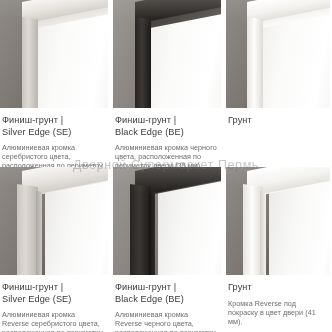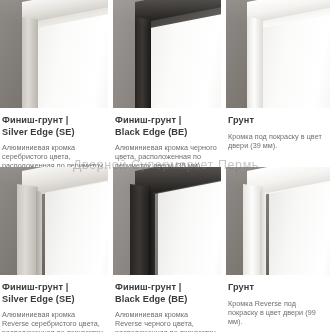--- a/index.html
+++ b/index.html
@@ -149,21 +149,21 @@
   .text {
     padding: 7px 4px 0 2px;
   }
   .title {
     font-size: 9.2px;
     line-height: 11.5px;
     color: #3b3b3b;
     letter-spacing: .1px;
     white-space: pre-line;
     margin: 0 0 5px 0;
-    font-weight: 700;
+    font-weight: 400;
   }
   .desc {
     font-size: 7.2px;
     line-height: 9.1px;
     color: #6d6d6d;
     margin: 0;
     letter-spacing: .05px;
   }
 
   
@@ -230,21 +230,20 @@
           <div class="bg"></div>
           <div class="face"></div>
           <div class="bevel"></div>
           <div class="edge-h"></div>
           <div class="edge-v"></div>
           <div class="sheen"></div>
         </div>
       </div>
       <div class="text">
         <p class="title">Грунт</p>
-        <p class="desc">Кромка под покраску в цвет двери (39 мм).</p>
       </div>
     </div>
 
   </div>
 
   <div class="row row-2">
 
     <div class="card">
       <div class="panel">
         <div class="panel-inner silver reverse">
@@ -290,21 +289,21 @@
           <div class="face face-rev"></div>
           <div class="bevel"></div>
           <div class="edge-h"></div>
           <div class="edge-v"></div>
           <div class="lip"></div>
           <div class="sheen"></div>
         </div>
       </div>
       <div class="text">
         <p class="title">Грунт</p>
-        <p class="desc">Кромка  Reverse под покраску в цвет двери (99 мм).</p>
+        <p class="desc">Кромка  Reverse под покраску в цвет двери (41 мм).</p>
       </div>
     </div>
 
   </div>
 
   <div class="watermark">Дверной Супермаркет Пермь</div>
 
 </div>
 
 </body></html>

